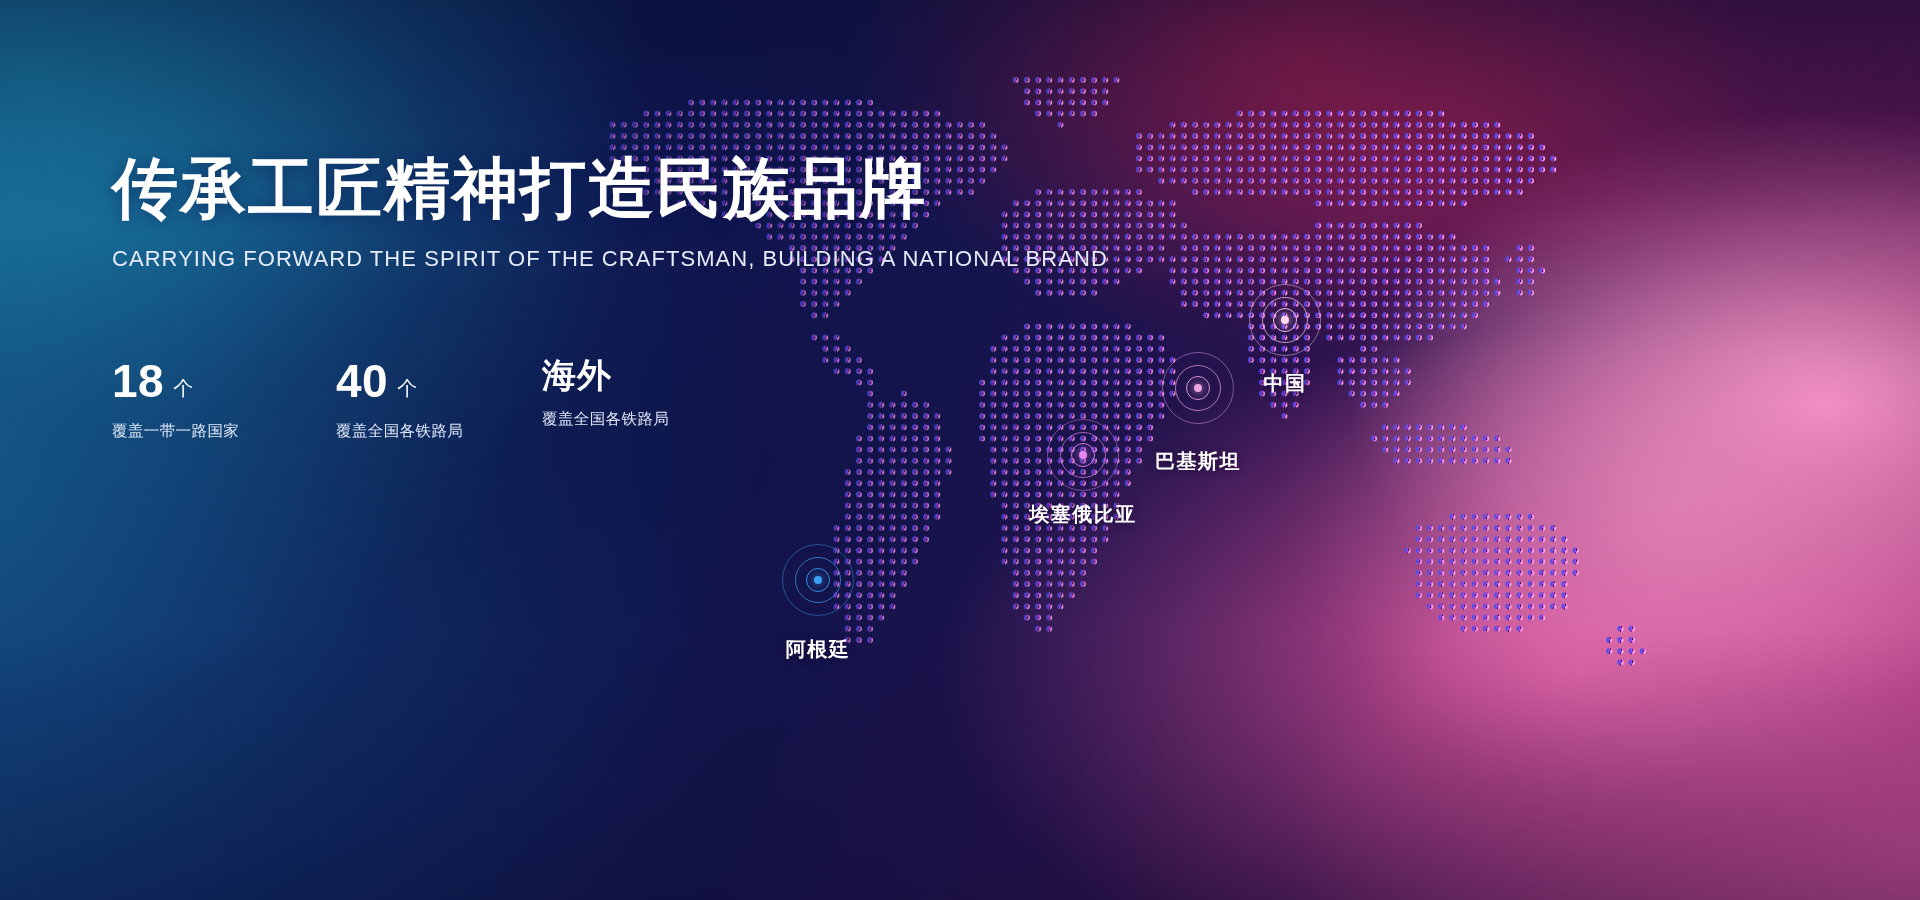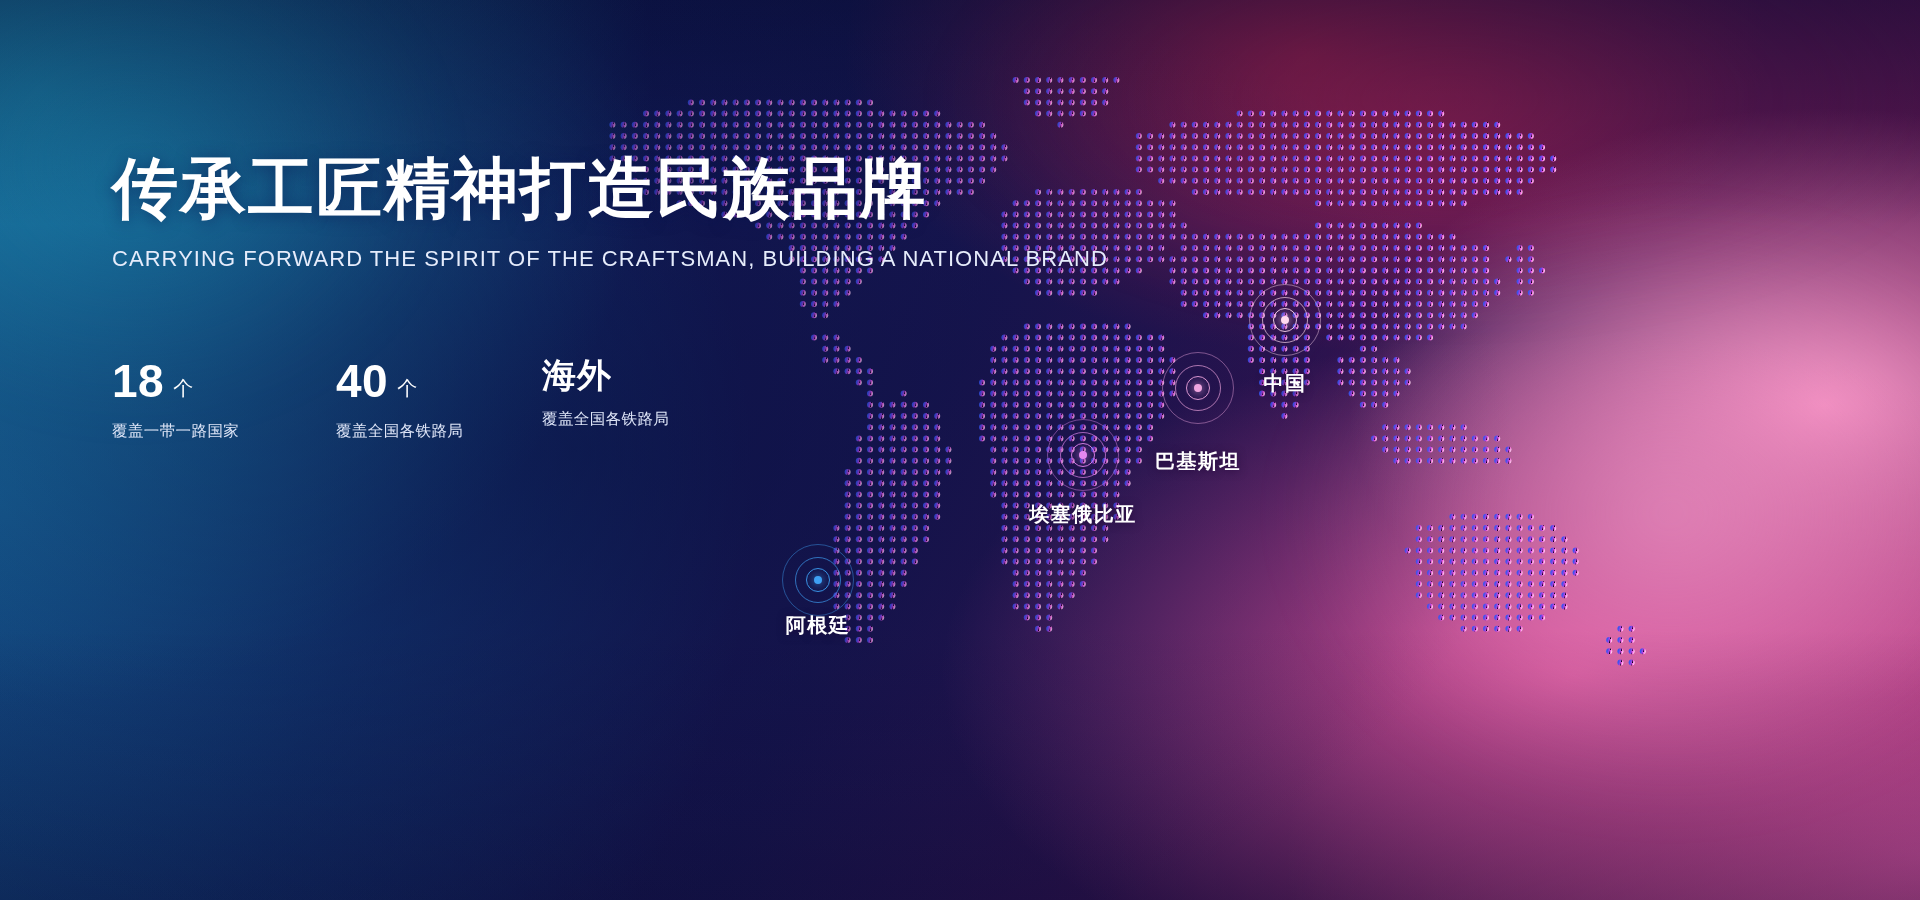--- a/index.html
+++ b/index.html
@@ -2126,17 +2126,17 @@
         <div class="ring" style="width: 46px; height: 46px; border-color: rgb(228, 135, 240); opacity: 0.67;"></div>
         <div class="ring" style="width: 24px; height: 24px; border-color: rgb(228, 135, 240); opacity: 0.89;"></div>
         <div class="dot-core" style="background: rgb(228, 135, 240); box-shadow: rgb(228, 135, 240) 0px 0px 10px;"></div>
         <div class="marker-label" style="top: 46px;">埃塞俄比亚</div>
       </div>
       <div class="marker" style="left: 818px; top: 580px;">
         <div class="ring" style="width: 72px; height: 72px; border-color: rgb(62, 160, 245); opacity: 0.45;"></div>
         <div class="ring" style="width: 46px; height: 46px; border-color: rgb(62, 160, 245); opacity: 0.67;"></div>
         <div class="ring" style="width: 24px; height: 24px; border-color: rgb(62, 160, 245); opacity: 0.89;"></div>
         <div class="dot-core" style="background: rgb(62, 160, 245); box-shadow: rgb(62, 160, 245) 0px 0px 10px;"></div>
-        <div class="marker-label" style="top: 32px;">阿根廷</div>
+        <div class="marker-label" style="top: 56px;">阿根廷</div>
       </div>
     </div>
 
 </div>
 
 </body></html>

